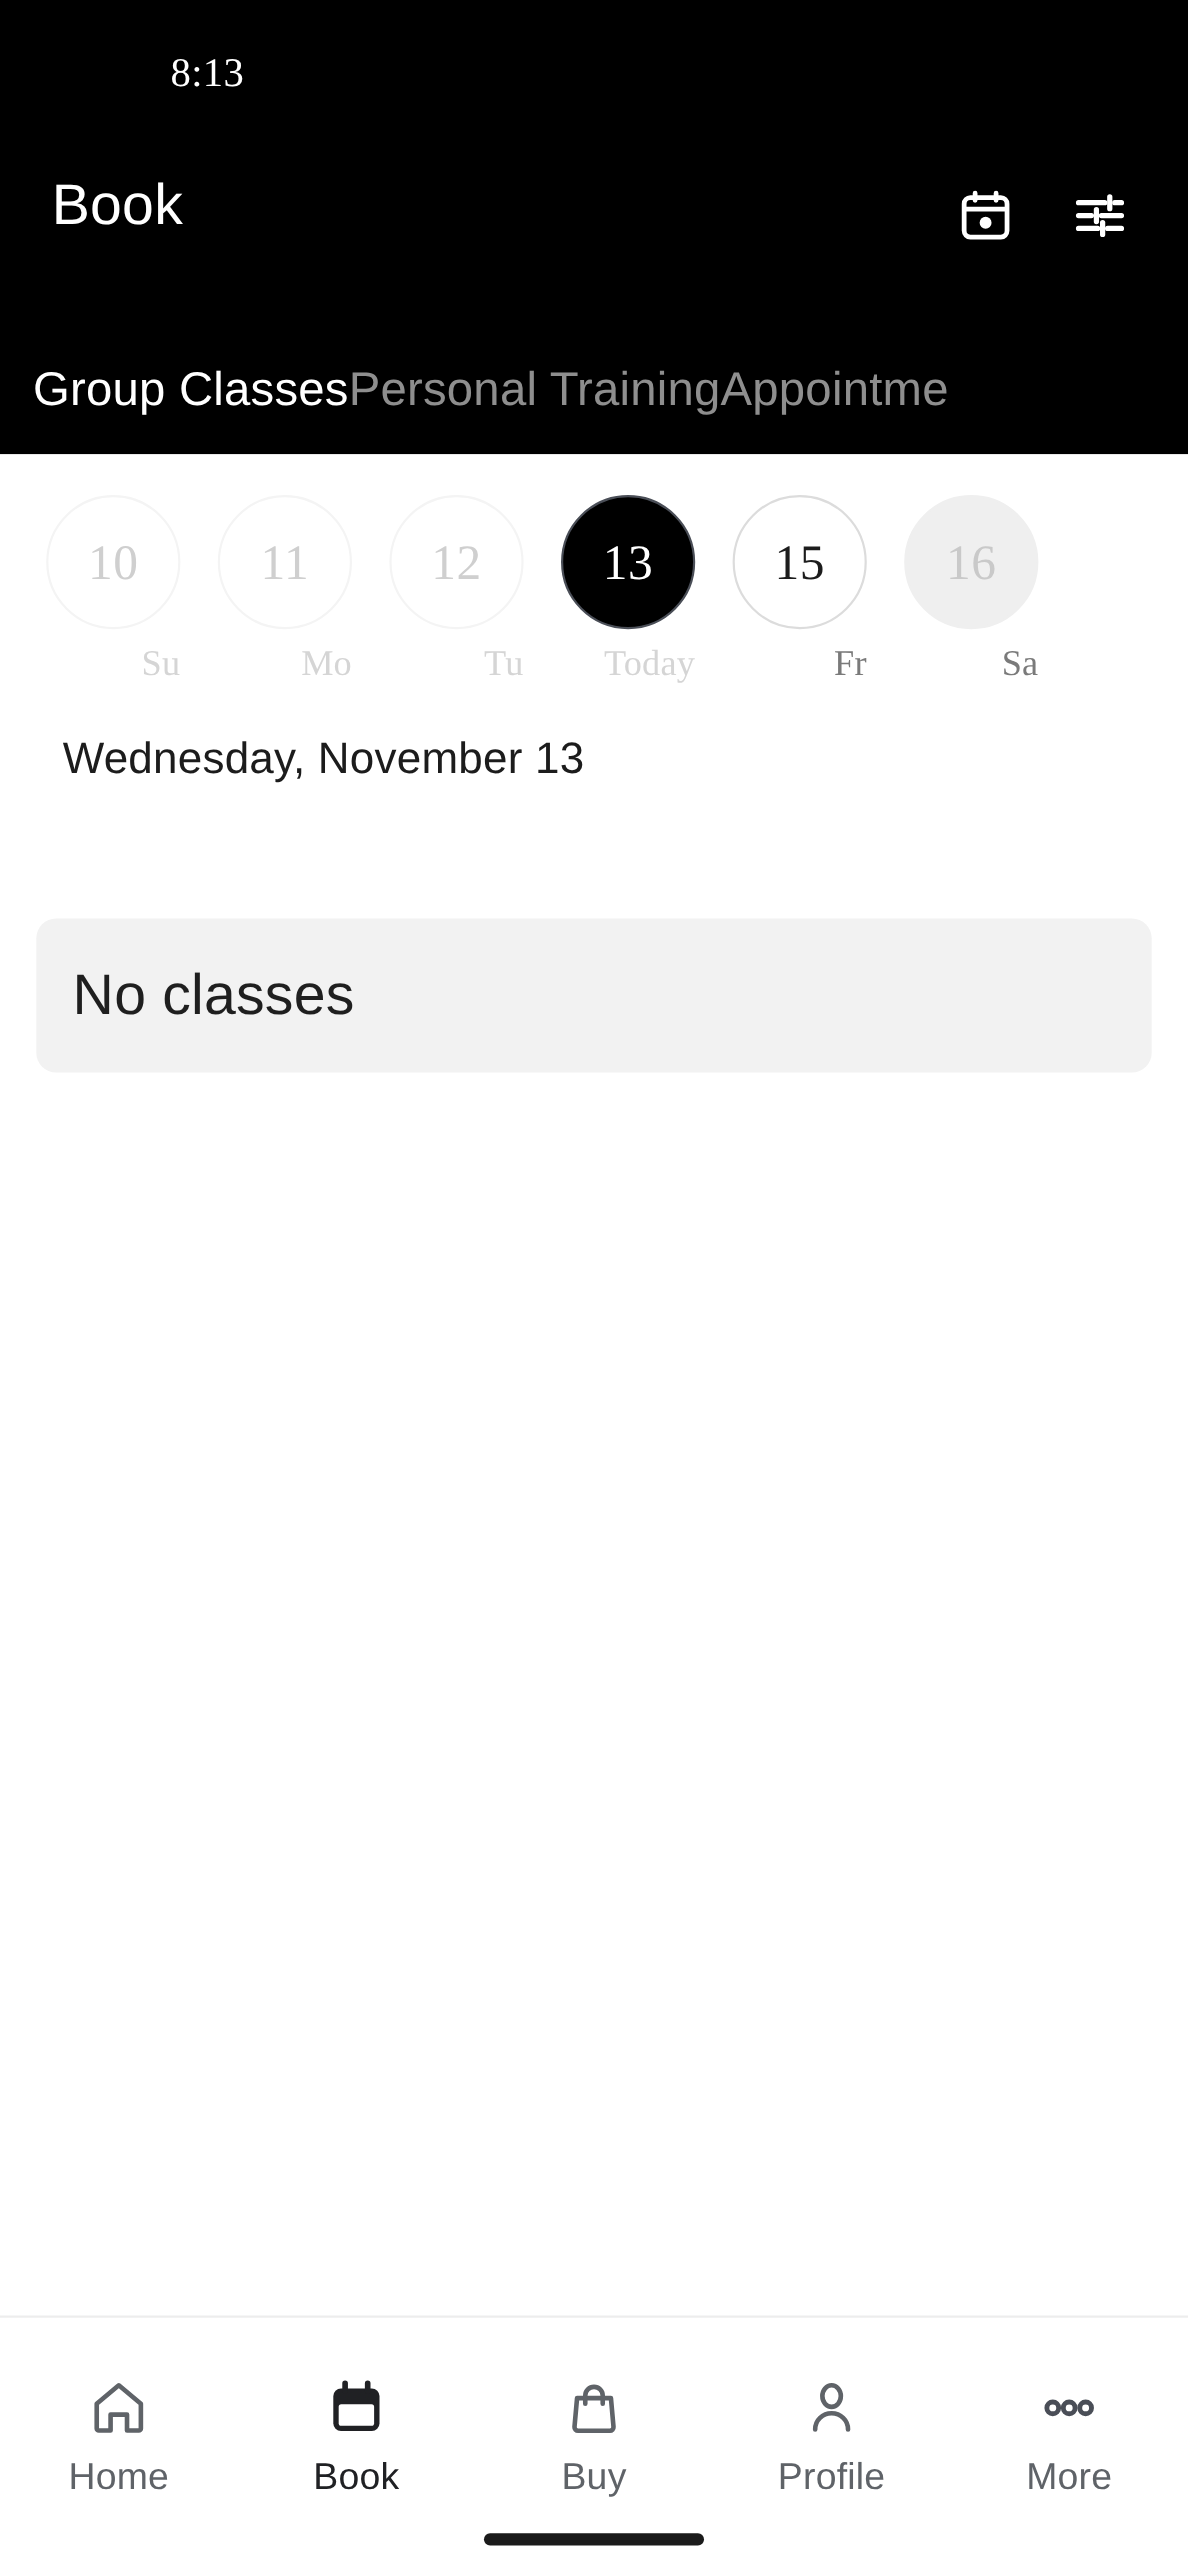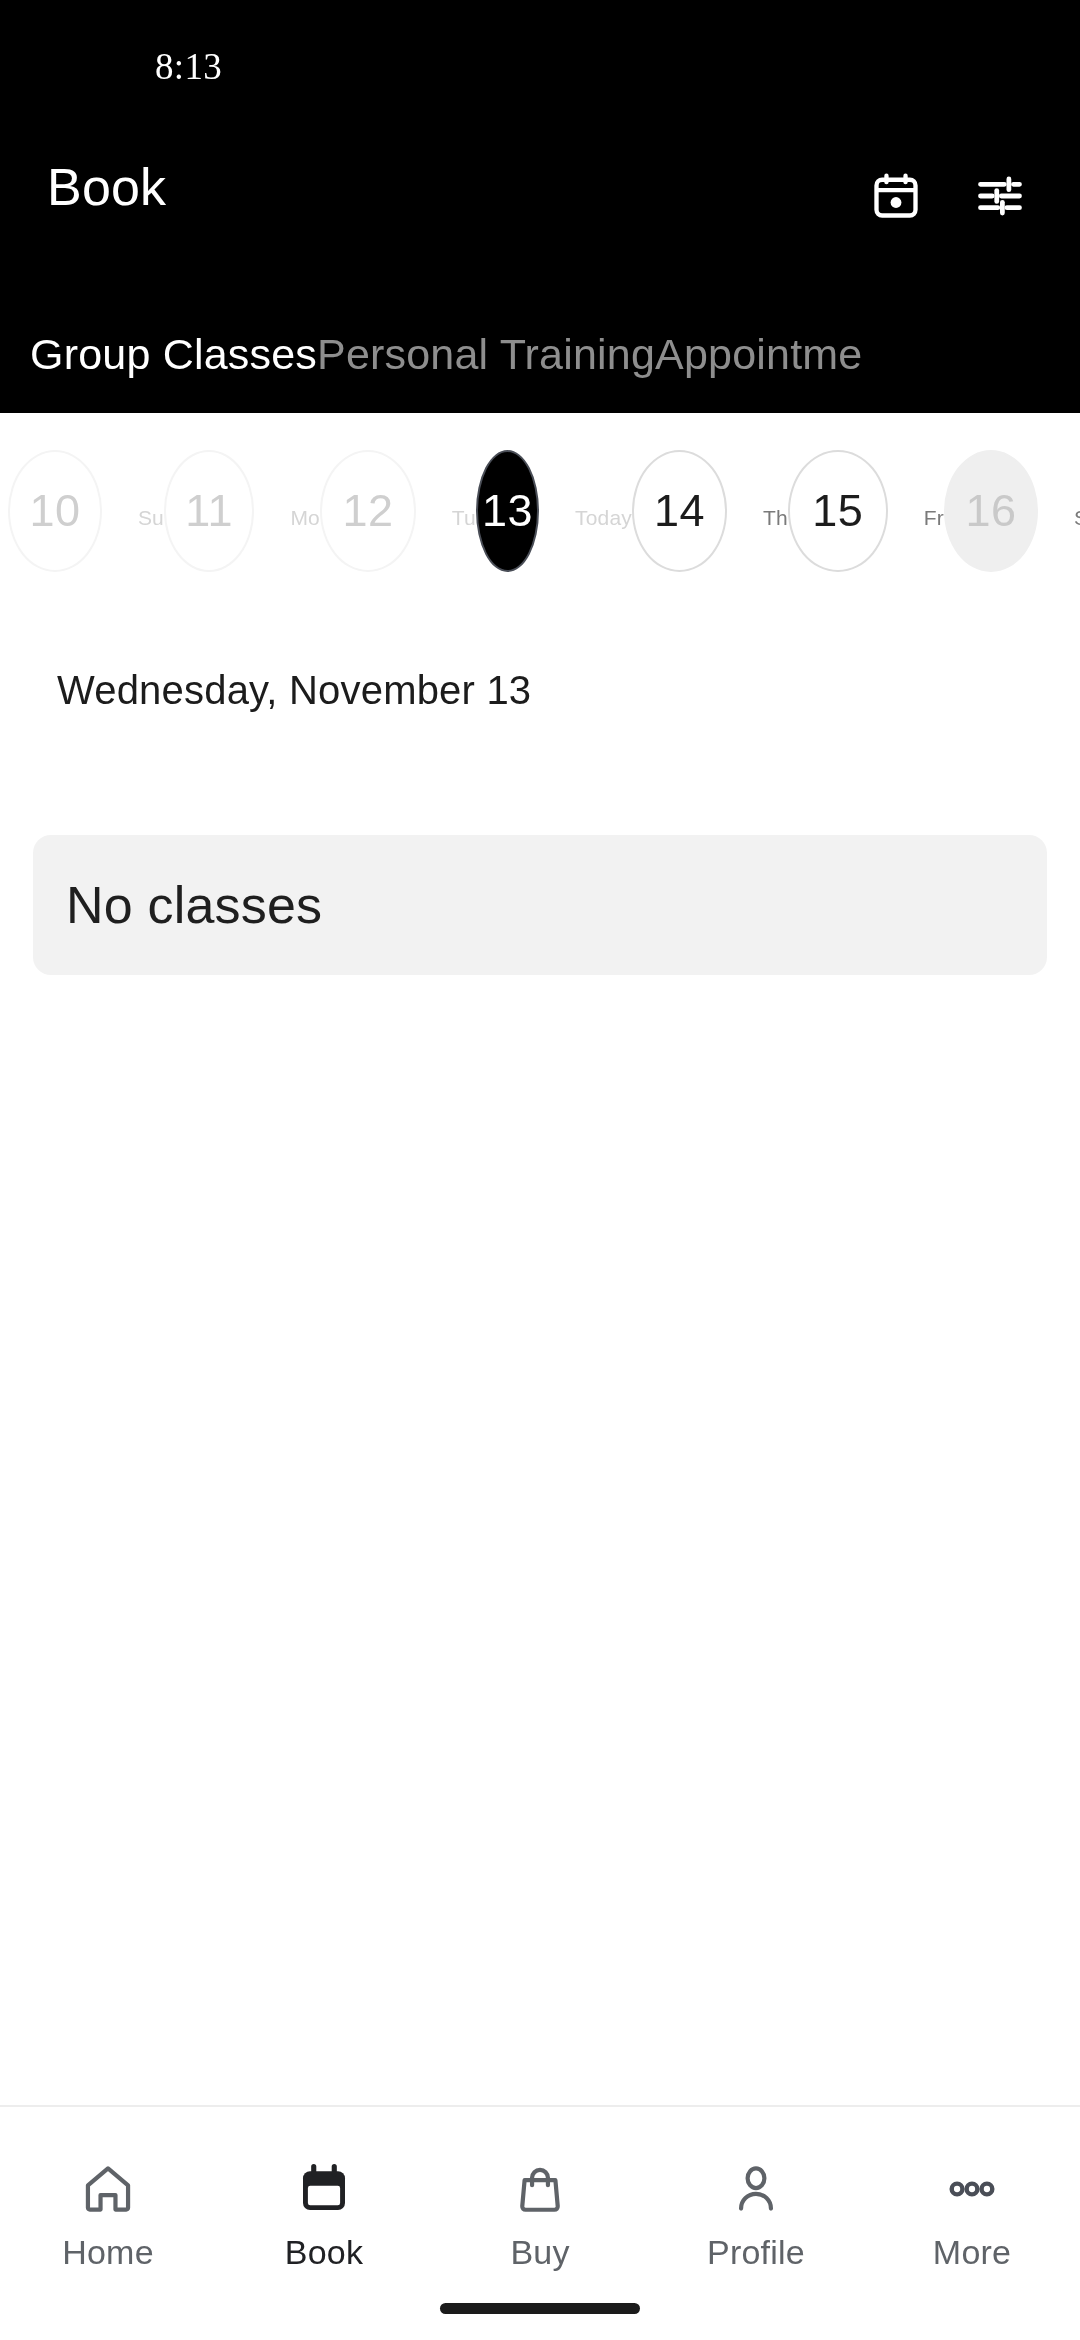--- a/index.html
+++ b/index.html
@@ -63,41 +63,41 @@
     background:#ffffff;
   }
   .datestrip {
     position:absolute; left:0; top:37px; width:1080px; height:215px;
     display:flex; align-items:flex-start;
     padding-left:8px;
     overflow:hidden;
   }
   .day {
     flex:0 0 auto; width:156px;
-    display:flex; flex-direction:row; align-items:center;
+    display:flex; flex-direction:column; align-items:flex-end;font-family:Liberation Serif, serif;
   }
   .day-circle {
     width:122px; height:122px; border-radius:50%;
     display:flex; align-items:center; justify-content:center;
     font-size:45px; letter-spacing:.5px;
   }
   .day-circle.past {
     border:2px solid #f4f4f4; background:#ffffff; color:#cfcfcf;
   }
   .day-circle.selected {
     background:#000000; color:#ffffff; border:2px solid #4a4e57;
   }
   .day-circle.future {
     border:2px solid #dcdcdc; background:#ffffff; color:#1c1c1c;
   }
   .day-circle.muted-fill {
     background:#efefef; border:2px solid #efefef; color:#c9c9c9;
   }
   .day-label {
-    margin-top:14px; font-size:21px; letter-spacing:.2px;margin-left:36px;
+    margin-top:14px; font-size:33px; letter-spacing:.2px;margin-left:36px;
   }
   .day-label.dim  { color:#d5d5d5; }
   .day-label.norm { color:#7a7a7a; }
 
   
   .date-heading {
     position:absolute; left:57px; top:255px;
     font-size:40px; color:#1c1c1c; letter-spacing:.2px;
   }
   .empty-card {
@@ -194,24 +194,20 @@
     <div class="day">
       <div class="day-circle past">12</div>
       <div class="day-label dim">Tu</div>
     </div>
 
     <div class="day">
       <div class="day-circle selected">13</div>
       <div class="day-label dim">Today</div>
     </div>
 
-    <div class="day">
-      <div class="day-circle future">14</div>
-      <div class="day-label norm">Th</div>
-    </div>
 
     <div class="day">
       <div class="day-circle future">15</div>
       <div class="day-label norm">Fr</div>
     </div>
 
     <div class="day">
       <div class="day-circle muted-fill">16</div>
       <div class="day-label norm">Sa</div>
     </div>

